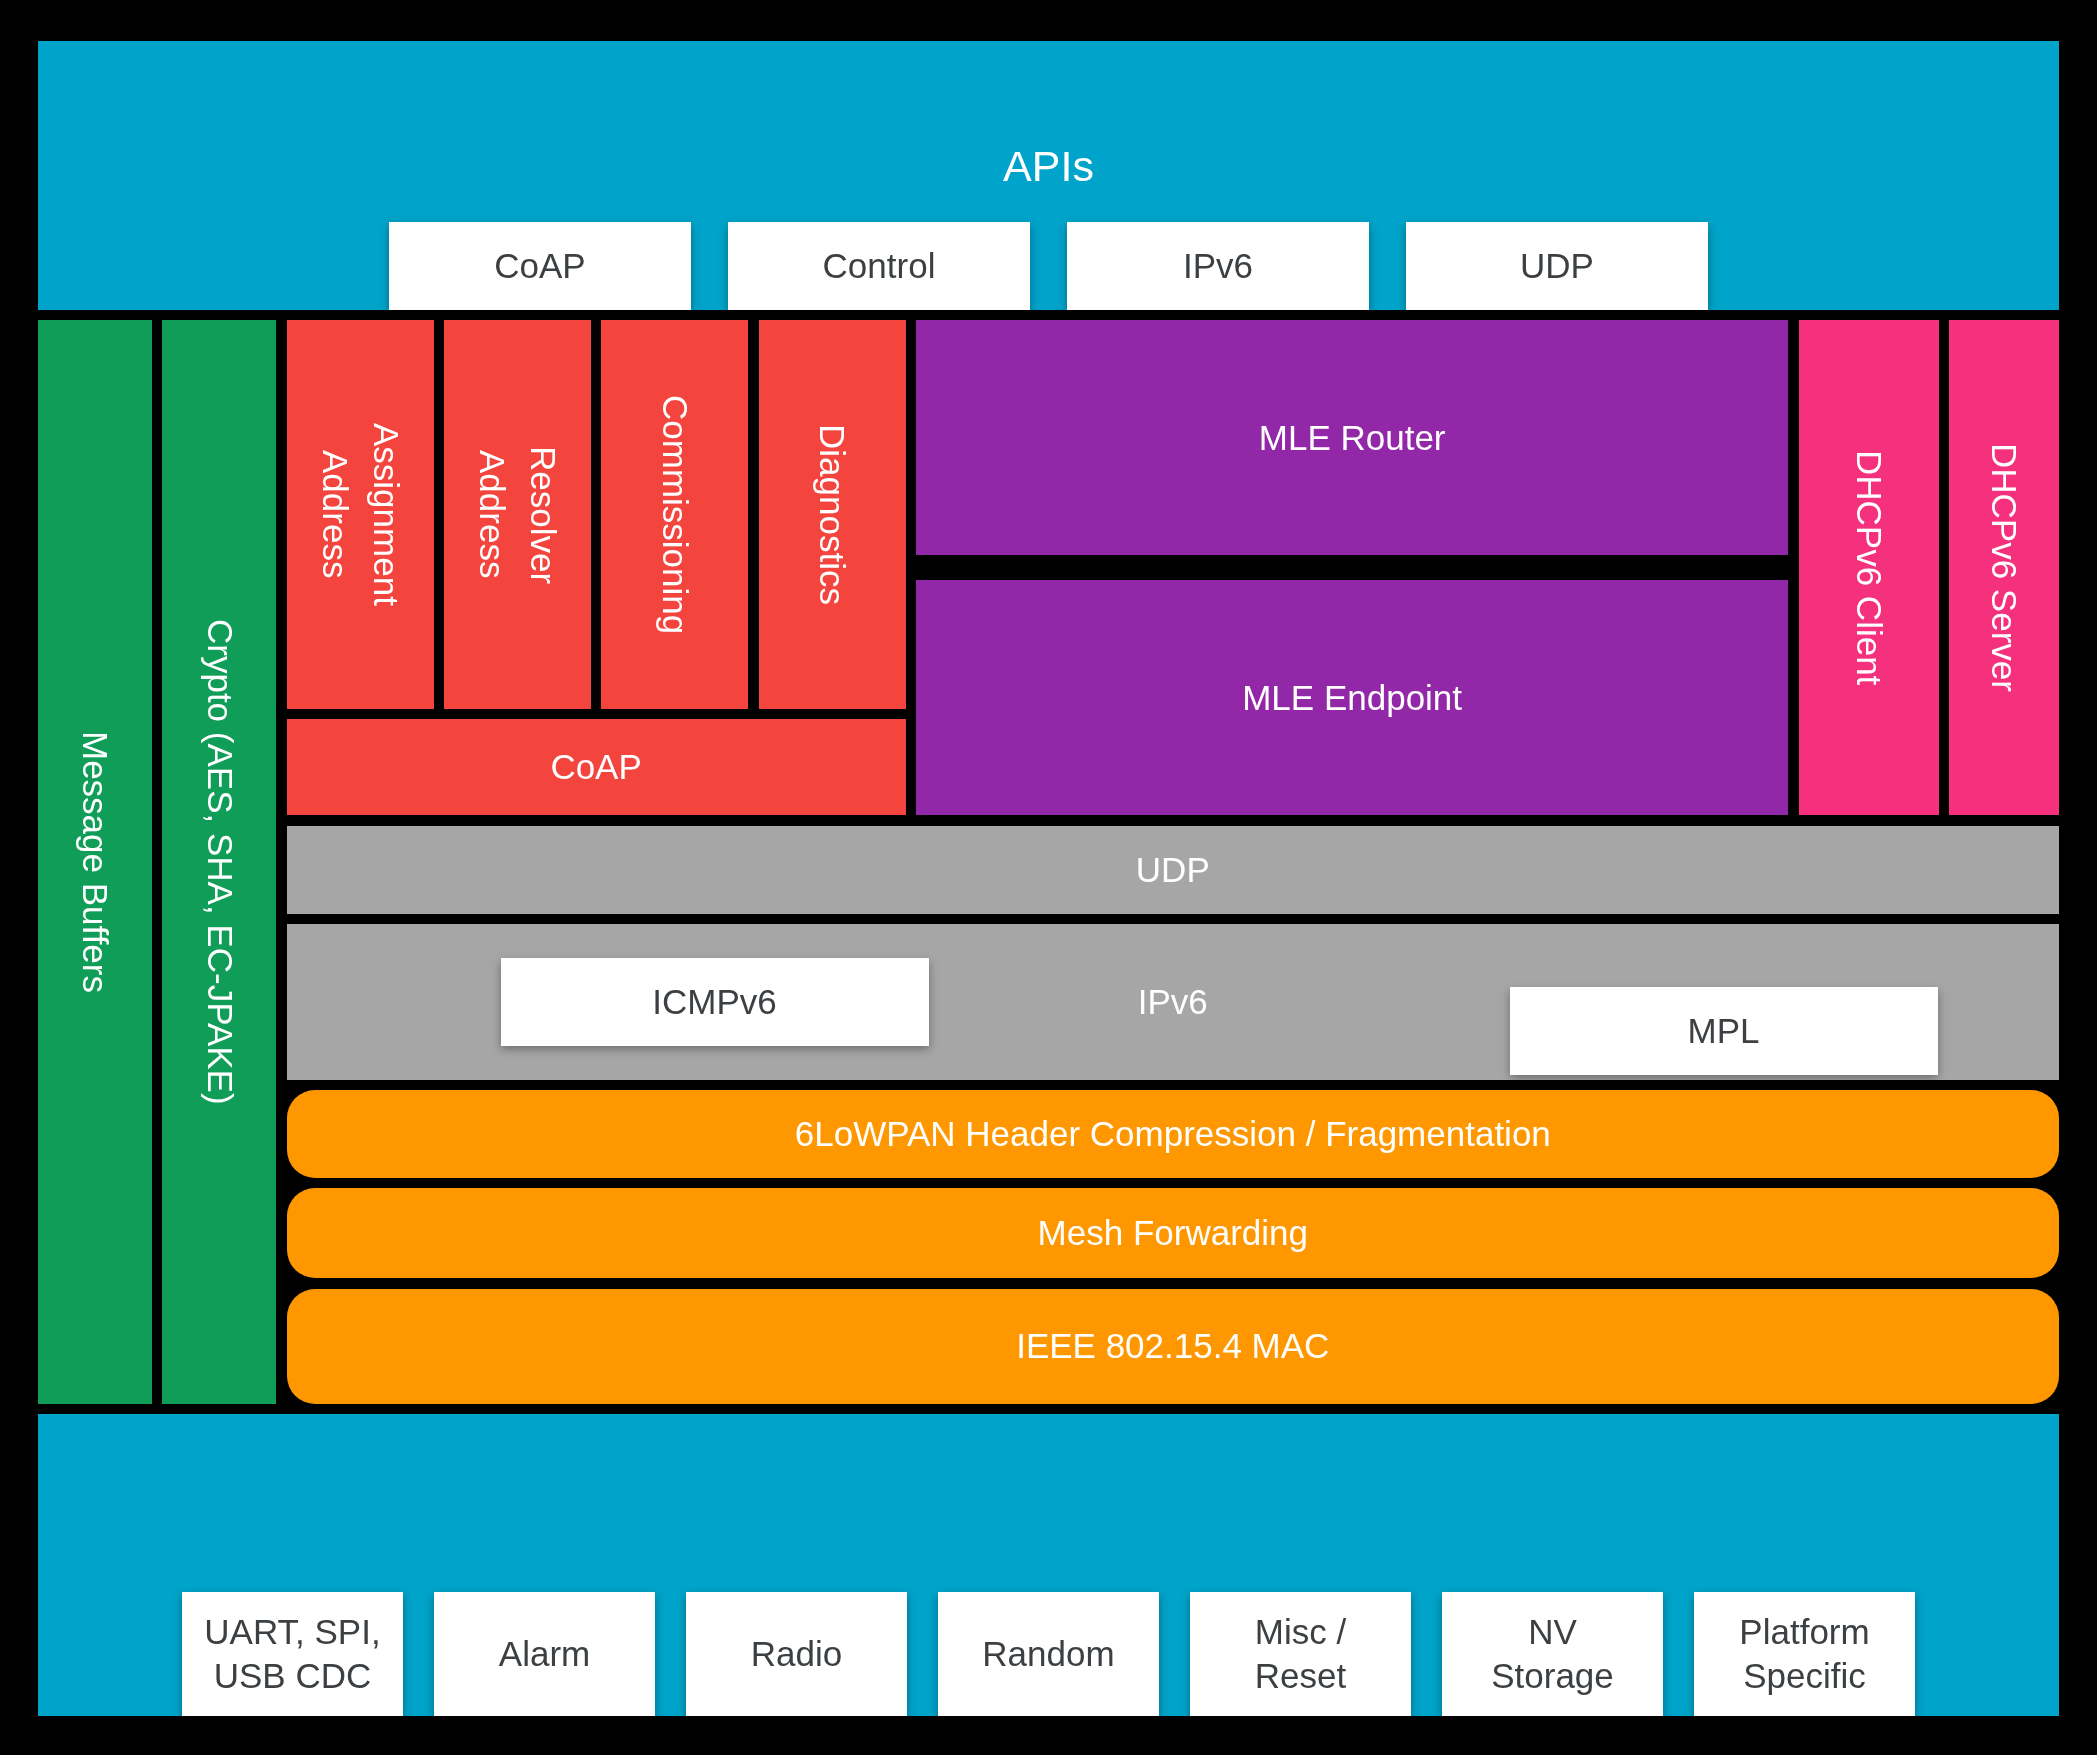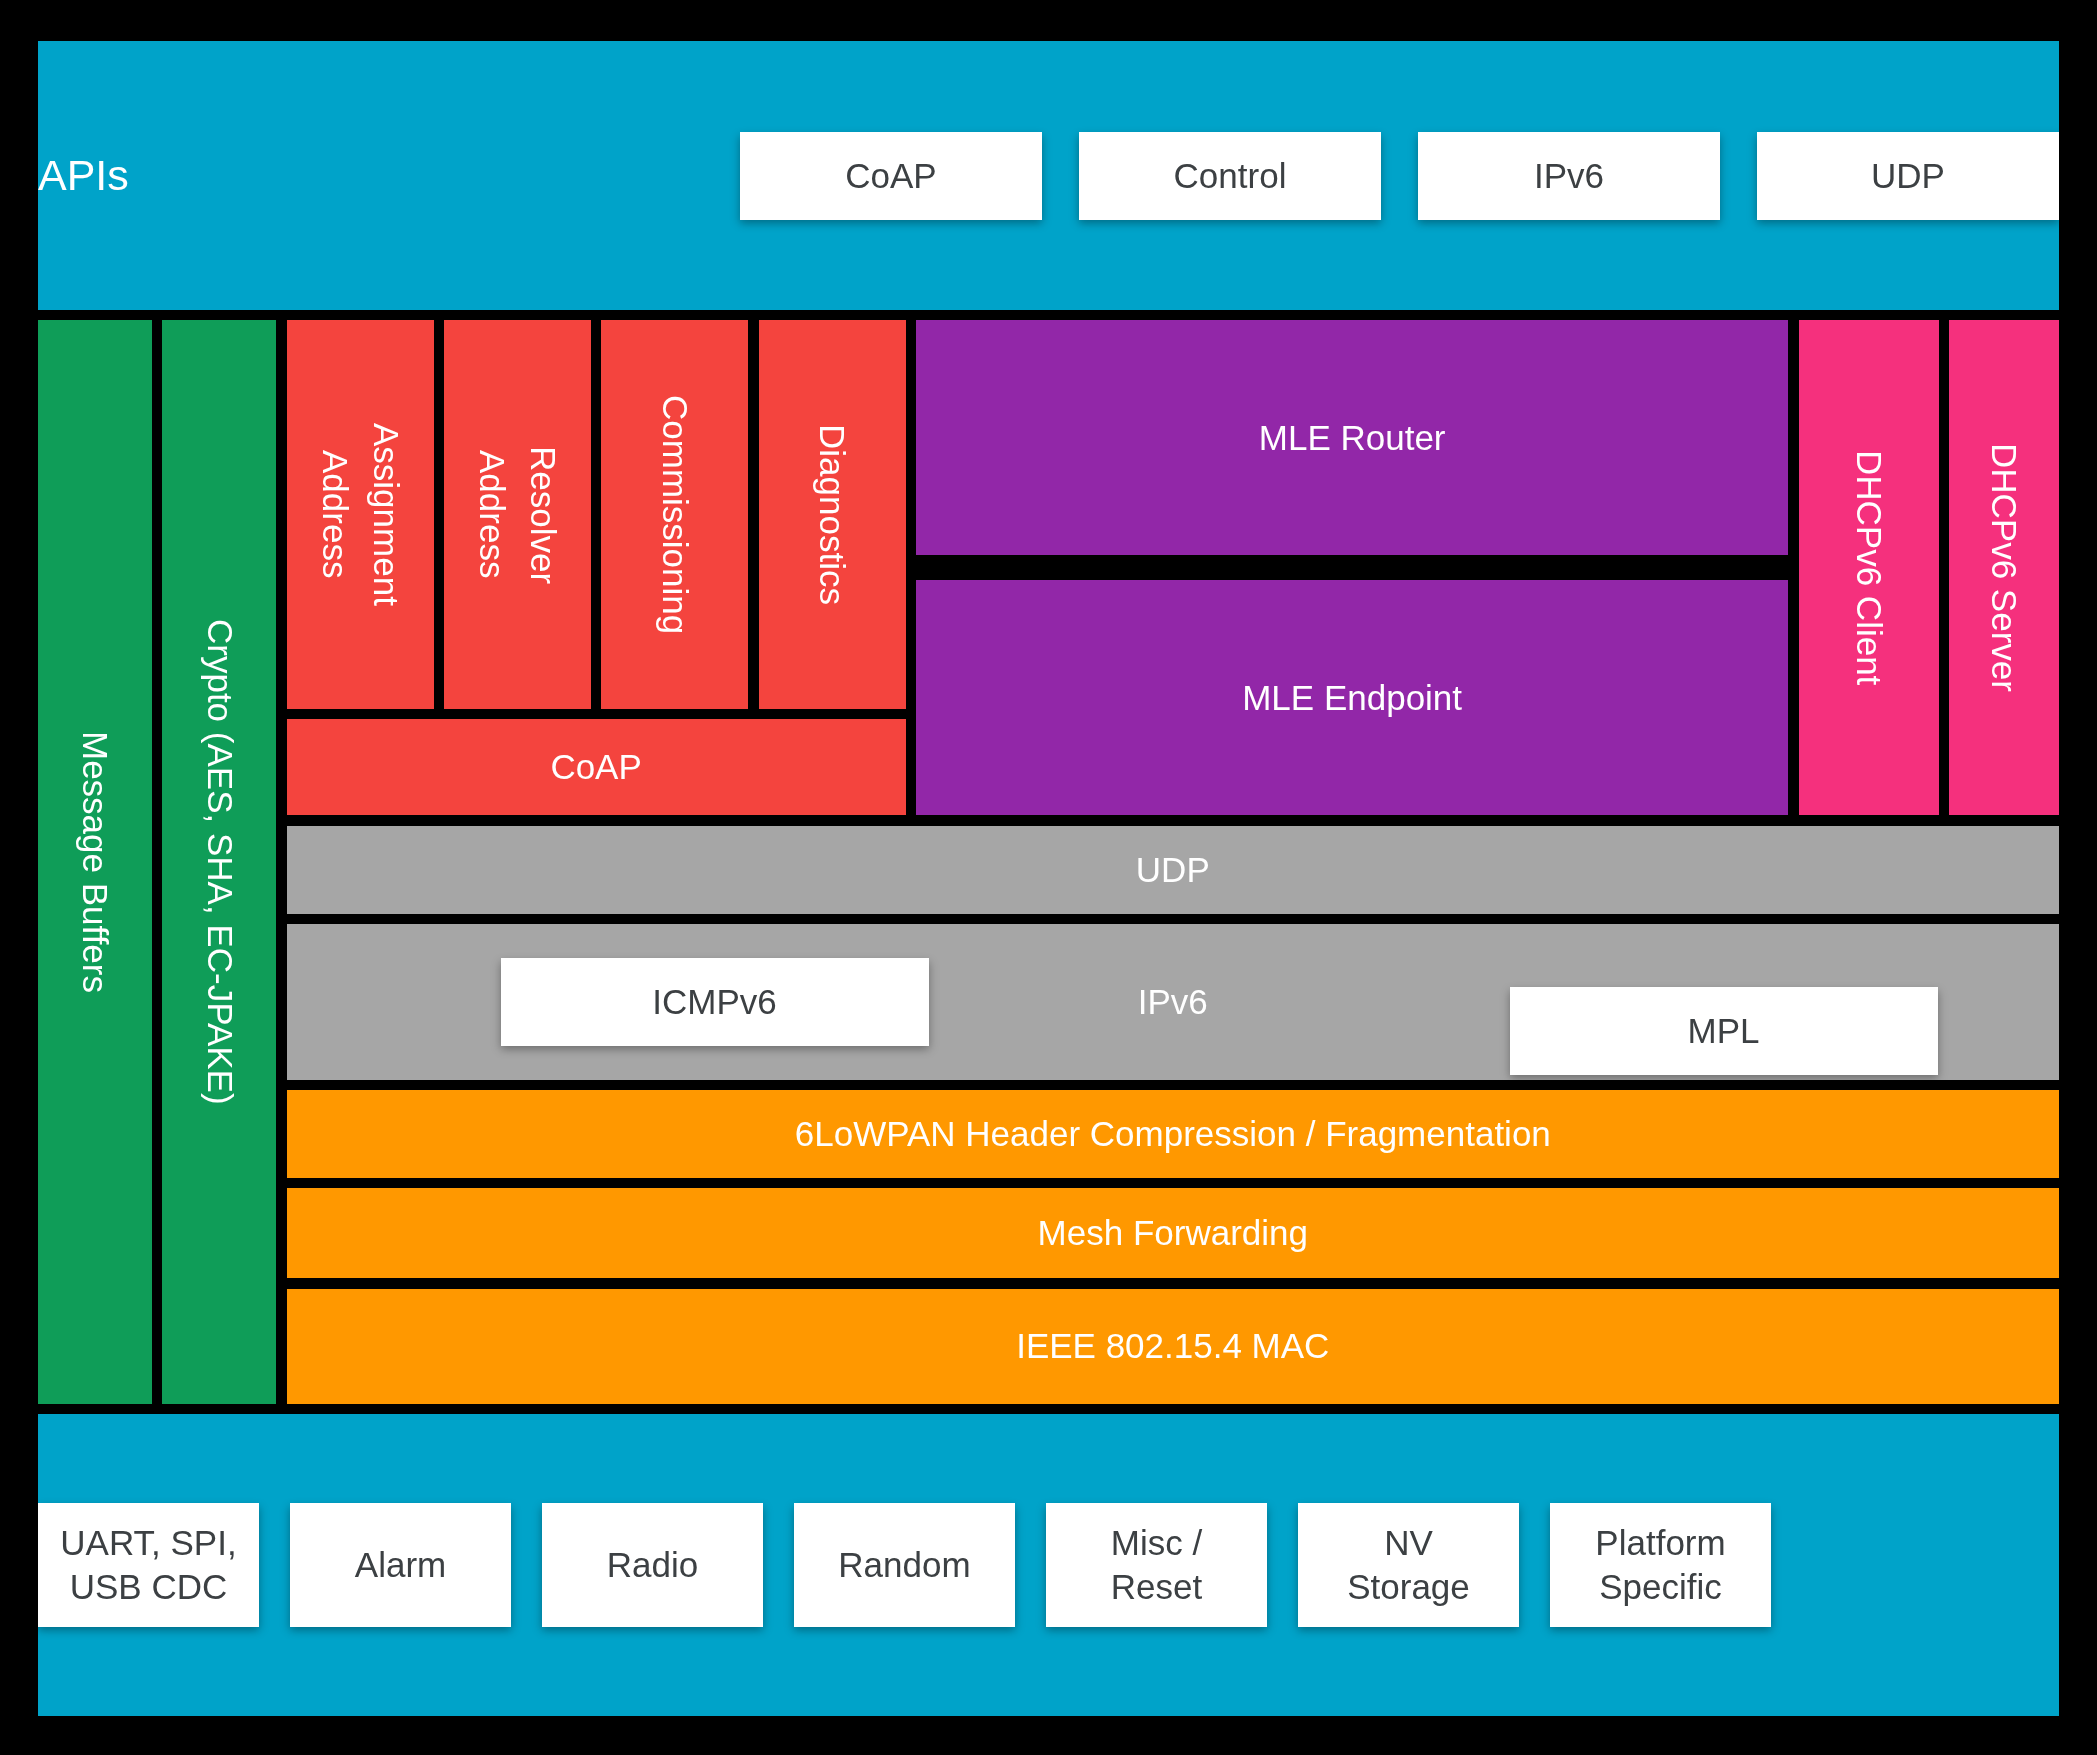--- a/index.html
+++ b/index.html
@@ -47,40 +47,40 @@
     writing-mode: vertical-lr;
     text-align: center;
     white-space: pre-line;
     line-height: 1.45;
   }
 
   
   .band {
     background: var(--cyan, #00A3C9);
     display: flex;
-    flex-direction: row;
+    flex-direction: column;
     align-items: center;
-    justify-content: space-between;
+    justify-content: flex-end;
   }
   .band.apis { height: 269px; gap: 31px; }
   .band.platform { height: 302px; gap: 38px; }
   .band-title { font-size: 43px; color: #fff; }
   .api-row { display: flex; gap: 37px; }
   .api-box { width: 302px; height: 88px; }
   .platform-row { display: flex; gap: 31px; justify-content: center; }
   .p-box { width: 221px; height: 124px; }
 
   
   .middle { flex: 1; display: flex; gap: 10.3px; }
   .green { background: var(--green, #0F9D58); }
   .red { background: var(--red, #F4443E); }
   .purple { background: var(--purple, #9227A8); }
   .pink { background: var(--pink, #F5307D); }
   .gray { background: var(--gray, #A6A6A6); }
-  .orange { background: var(--orange, #FF9800); }
+  .orange { background: var(--orange, #FF9800); border-radius: 28px; }
 
   .vcol { width: 114px; }
 
   .core { flex: 1; display: flex; flex-direction: column; gap: 10.3px; }
   .top-row { height: 495px; display: flex; gap: 10.3px; }
 
   .red-group { width: 619px; display: flex; flex-direction: column; gap: 10.3px; }
   .red-verticals { flex: 1; display: flex; gap: 10.3px; }
   .red-verticals .block { flex: 1; }
   .coap-box { height: 96px; }

